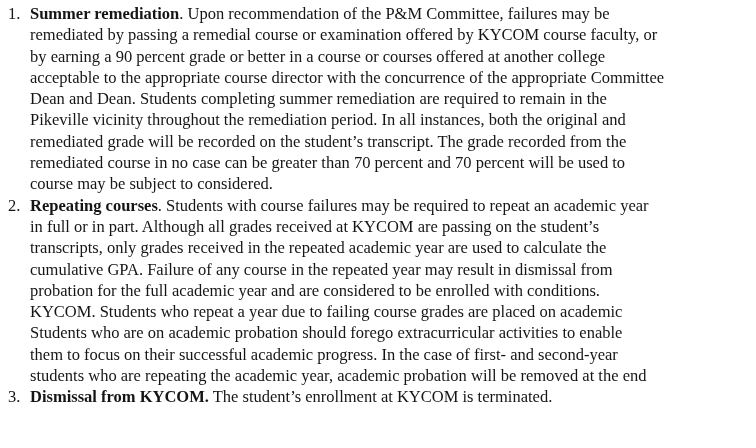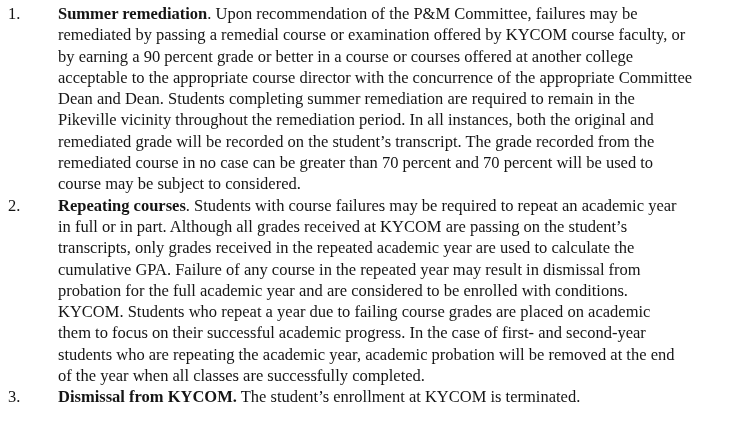--- a/index.html
+++ b/index.html
@@ -28,21 +28,20 @@
   .num {
     flex: 0 0 30px;
     width: 30px;
     box-sizing: border-box;
     padding-left: 8px;
     white-space: nowrap;
   }
   .body {
     flex: 1 1 auto;
     min-width: 0;
-    margin-left: 28px;
   }
   .line {
     white-space: nowrap;
   }
   .title {
     font-weight: bold;
   }
 </style>
 </head>
 <body>
@@ -66,23 +65,23 @@
 
   <div class="item">
     <div class="num">2.</div>
     <div class="body">
       <div class="line"><span class="title">Repeating courses</span><span>. Students with course failures may be required to repeat an academic year</span></div>
       <div class="line">in full or in part. Although all grades received at KYCOM are passing on the student’s</div>
       <div class="line">transcripts, only grades received in the repeated academic year are used to calculate the</div>
       <div class="line">cumulative GPA. Failure of any course in the repeated year may result in dismissal from</div>
       <div class="line">probation for the full academic year and are considered to be enrolled with conditions.</div>
       <div class="line">KYCOM. Students who repeat a year due to failing course grades are placed on academic</div>
+      <div class="line">Students who are on academic probation should forego extracurricular activities to enable</div>
       <div class="line">them to focus on their successful academic progress. In the case of first- and second-year</div>
       <div class="line">students who are repeating the academic year, academic probation will be removed at the end</div>
-      <div class="line">of the year when all classes are successfully completed.</div>
     </div>
   </div>
 
   <div class="item">
     <div class="num">3.</div>
     <div class="body">
       <div class="line"><span class="title">Dismissal from KYCOM.</span><span> The student’s enrollment at KYCOM is terminated.</span></div>
     </div>
   </div>
 

